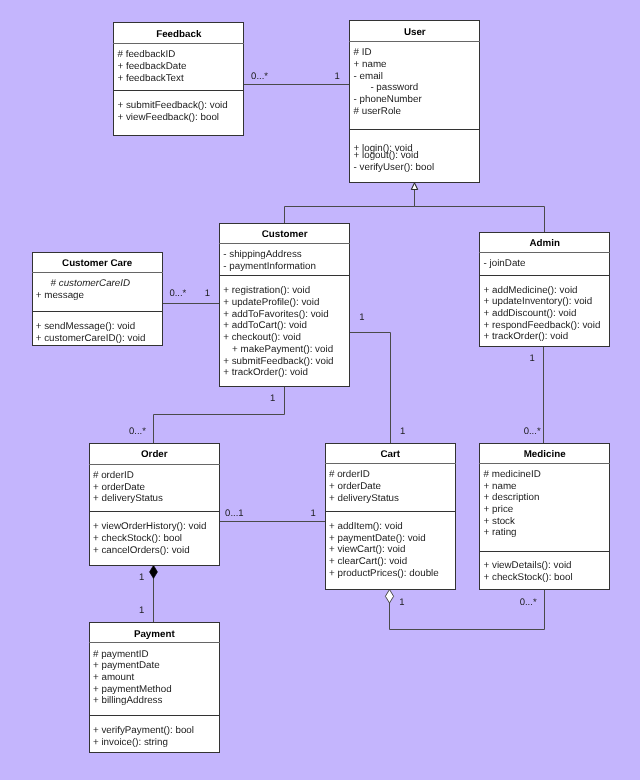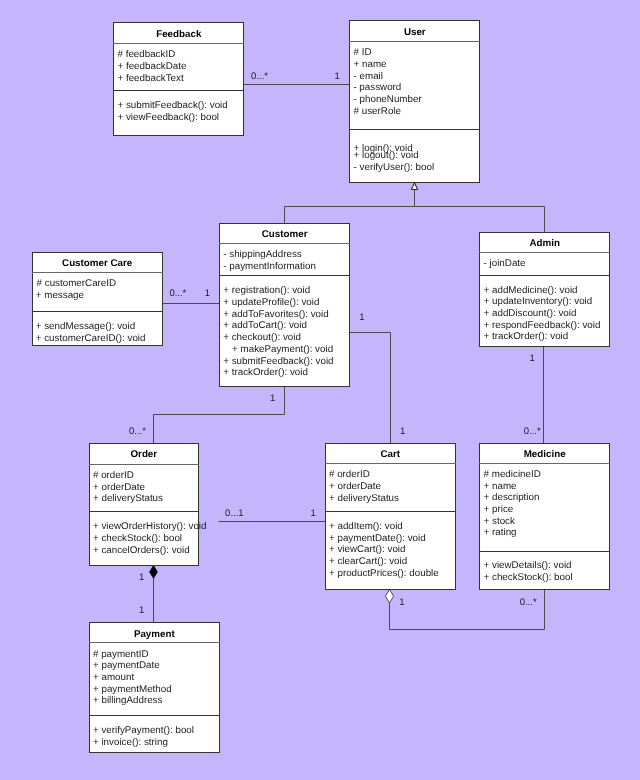--- a/index.html
+++ b/index.html
@@ -65,21 +65,21 @@
       <div class="uml-row" style="left: 4.2px; top: 77.5px;">+ submitFeedback(): void</div>
       <div class="uml-row" style="left: 4.2px; top: 89.2px;">+ viewFeedback(): bool</div>
     </div>
     <div class="uml-class" style="left: 349.4px; top: 19.8px; width: 130.8px; height: 162.8px;">
       <div class="uml-frame"></div>
       <div class="uml-name" style="top: 7px;">User</div>
       <div class="divider" style="top: 21.2px;"></div>
       <div class="uml-row" style="left: 4.2px; top: 27.5px;"># ID</div>
       <div class="uml-row" style="left: 4.2px; top: 39.2px;">+ name</div>
       <div class="uml-row" style="left: 4.2px; top: 50.9px;">- email</div>
-      <div class="uml-row" style="left: 4px; top: 62.6px;">- password</div>
+      <div class="uml-row" style="left: 21px; top: 62.6px;">- password</div>
       <div class="uml-row" style="left: 4.2px; top: 74.3px;">- phoneNumber</div>
       <div class="uml-row" style="left: 4.2px; top: 86px;"># userRole</div>
       <div class="divider strong" style="top: 108.9px;"></div>
       <div class="uml-row" style="left: 4.2px; top: 123px;">+ login(): void</div>
       <div class="uml-row" style="left: 4.2px; top: 130.5px;">+ logout(): void</div>
       <div class="uml-row" style="left: 4.2px; top: 142.2px;">- verifyUser(): bool</div>
     </div>
     <div class="uml-class" style="left: 219.1px; top: 222.6px; width: 131px; height: 164.3px;">
       <div class="uml-frame"></div>
       <div class="uml-name" style="top: 6.45px;">Customer</div>
@@ -93,39 +93,39 @@
       <div class="uml-row" style="left: 4.2px; top: 97.9px;">+ addToCart(): void</div>
       <div class="uml-row" style="left: 4.2px; top: 109.6px;">+ checkout(): void</div>
       <div class="uml-row" style="left: 13px; top: 121.3px;">+ makePayment(): void</div>
       <div class="uml-row" style="left: 4.2px; top: 133px;">+ submitFeedback(): void</div>
       <div class="uml-row" style="left: 4.2px; top: 144.7px;">+ trackOrder(): void</div>
     </div>
     <div class="uml-class" style="left: 31.6px; top: 251.5px; width: 131.2px; height: 94px;">
       <div class="uml-frame"></div>
       <div class="uml-name" style="top: 6.4px;">Customer Care</div>
       <div class="divider" style="top: 20px;"></div>
-      <div class="uml-row" style="left: 5px; top: 26.3px;"># customerCareID</div>
+      <div class="uml-row" style="left: 19px; top: 26.3px; font-style: italic;"># customerCareID</div>
       <div class="uml-row" style="left: 4.2px; top: 38px;">+ message</div>
       <div class="divider strong" style="top: 59.7px;"></div>
       <div class="uml-row" style="left: 4.2px; top: 69.6px;">+ sendMessage(): void</div>
       <div class="uml-row" style="left: 4.2px; top: 81.3px;">+ customerCareID(): void</div>
     </div>
     <div class="uml-class" style="left: 479.4px; top: 232px; width: 130.5px; height: 115px;">
       <div class="uml-frame"></div>
       <div class="uml-name" style="top: 6.25px;">Admin</div>
       <div class="divider" style="top: 19.7px;"></div>
       <div class="uml-row" style="left: 4.2px; top: 26px;">- joinDate</div>
       <div class="divider strong" style="top: 42.7px;"></div>
       <div class="uml-row" style="left: 4.2px; top: 52.6px;">+ addMedicine(): void</div>
       <div class="uml-row" style="left: 4.2px; top: 64.3px;">+ updateInventory(): void</div>
       <div class="uml-row" style="left: 4.2px; top: 76px;">+ addDiscount(): void</div>
       <div class="uml-row" style="left: 4.2px; top: 87.7px;">+ respondFeedback(): void</div>
       <div class="uml-row" style="left: 4.2px; top: 99.4px;">+ trackOrder(): void</div>
     </div>
-    <div class="uml-class" style="left: 88.8px; top: 442.5px; width: 110px; height: 123px;">
+    <div class="uml-class" style="left: 88.8px; top: 442.5px; width: 131px; height: 123px;">
       <div class="uml-frame"></div>
       <div class="uml-name" style="top: 6.9px;">Order</div>
       <div class="divider" style="top: 21px;"></div>
       <div class="uml-row" style="left: 4.2px; top: 27.3px;"># orderID</div>
       <div class="uml-row" style="left: 4.2px; top: 39px;">+ orderDate</div>
       <div class="uml-row" style="left: 4.2px; top: 50.7px;">+ deliveryStatus</div>
       <div class="divider strong" style="top: 68.7px;"></div>
       <div class="uml-row" style="left: 4.2px; top: 78.6px;">+ viewOrderHistory(): void</div>
       <div class="uml-row" style="left: 4.2px; top: 90.3px;">+ checkStock(): bool</div>
       <div class="uml-row" style="left: 4.2px; top: 102px;">+ cancelOrders(): void</div>

